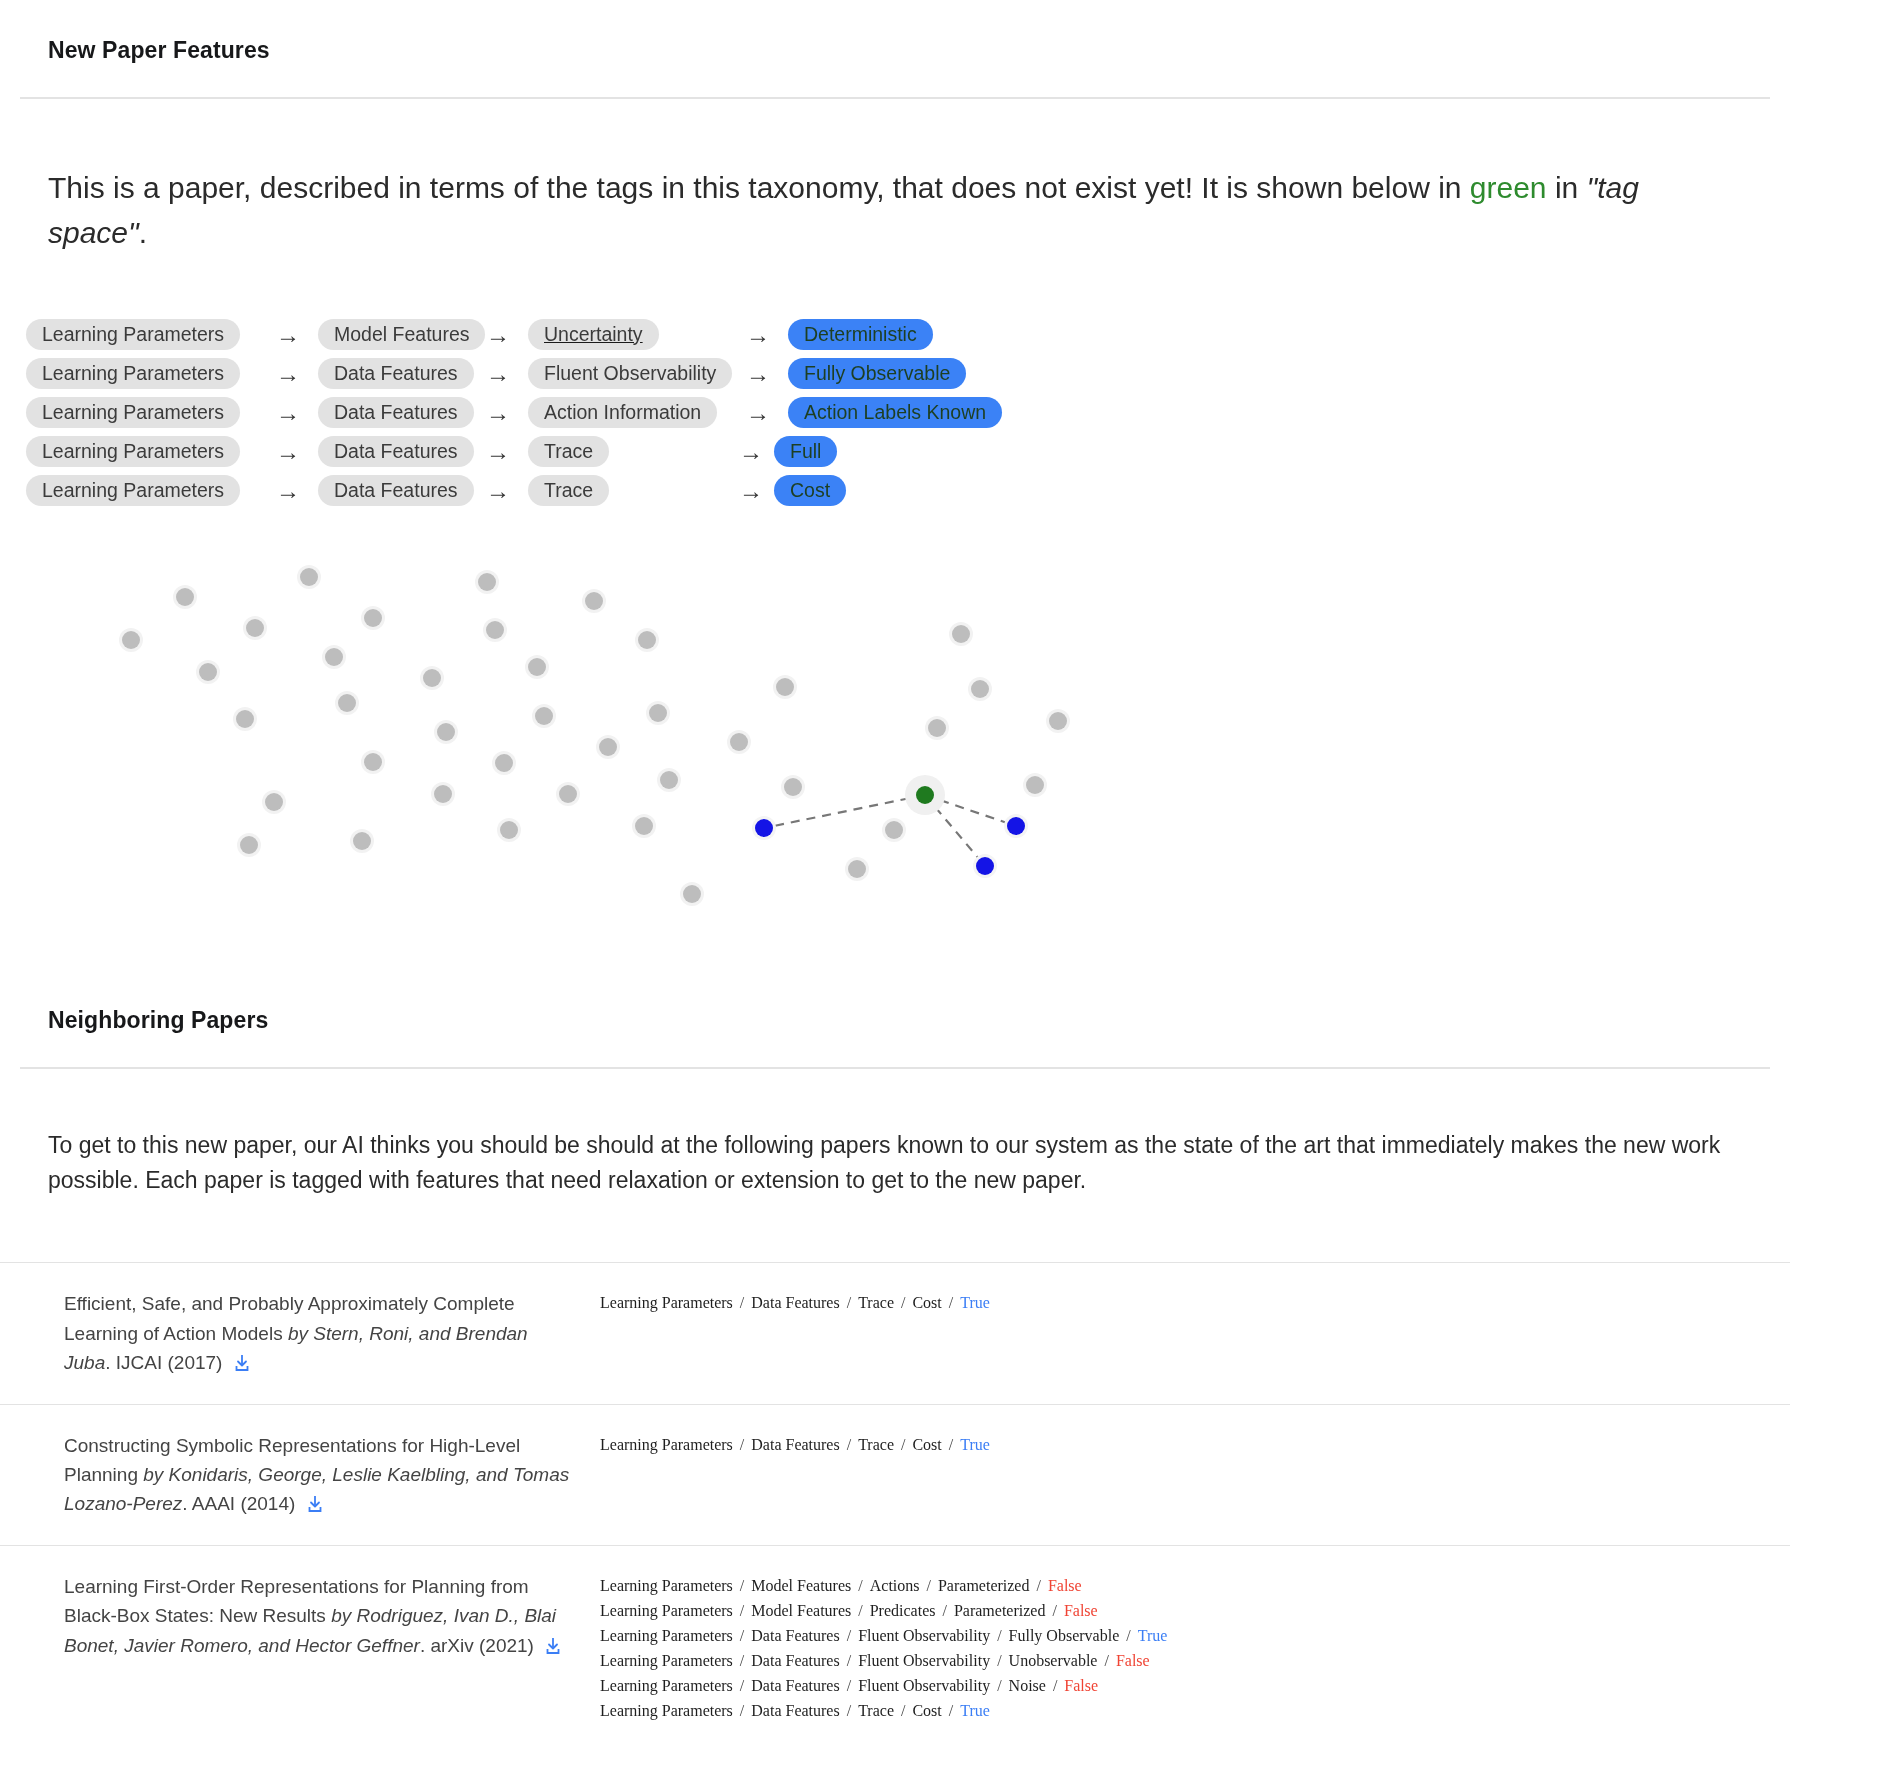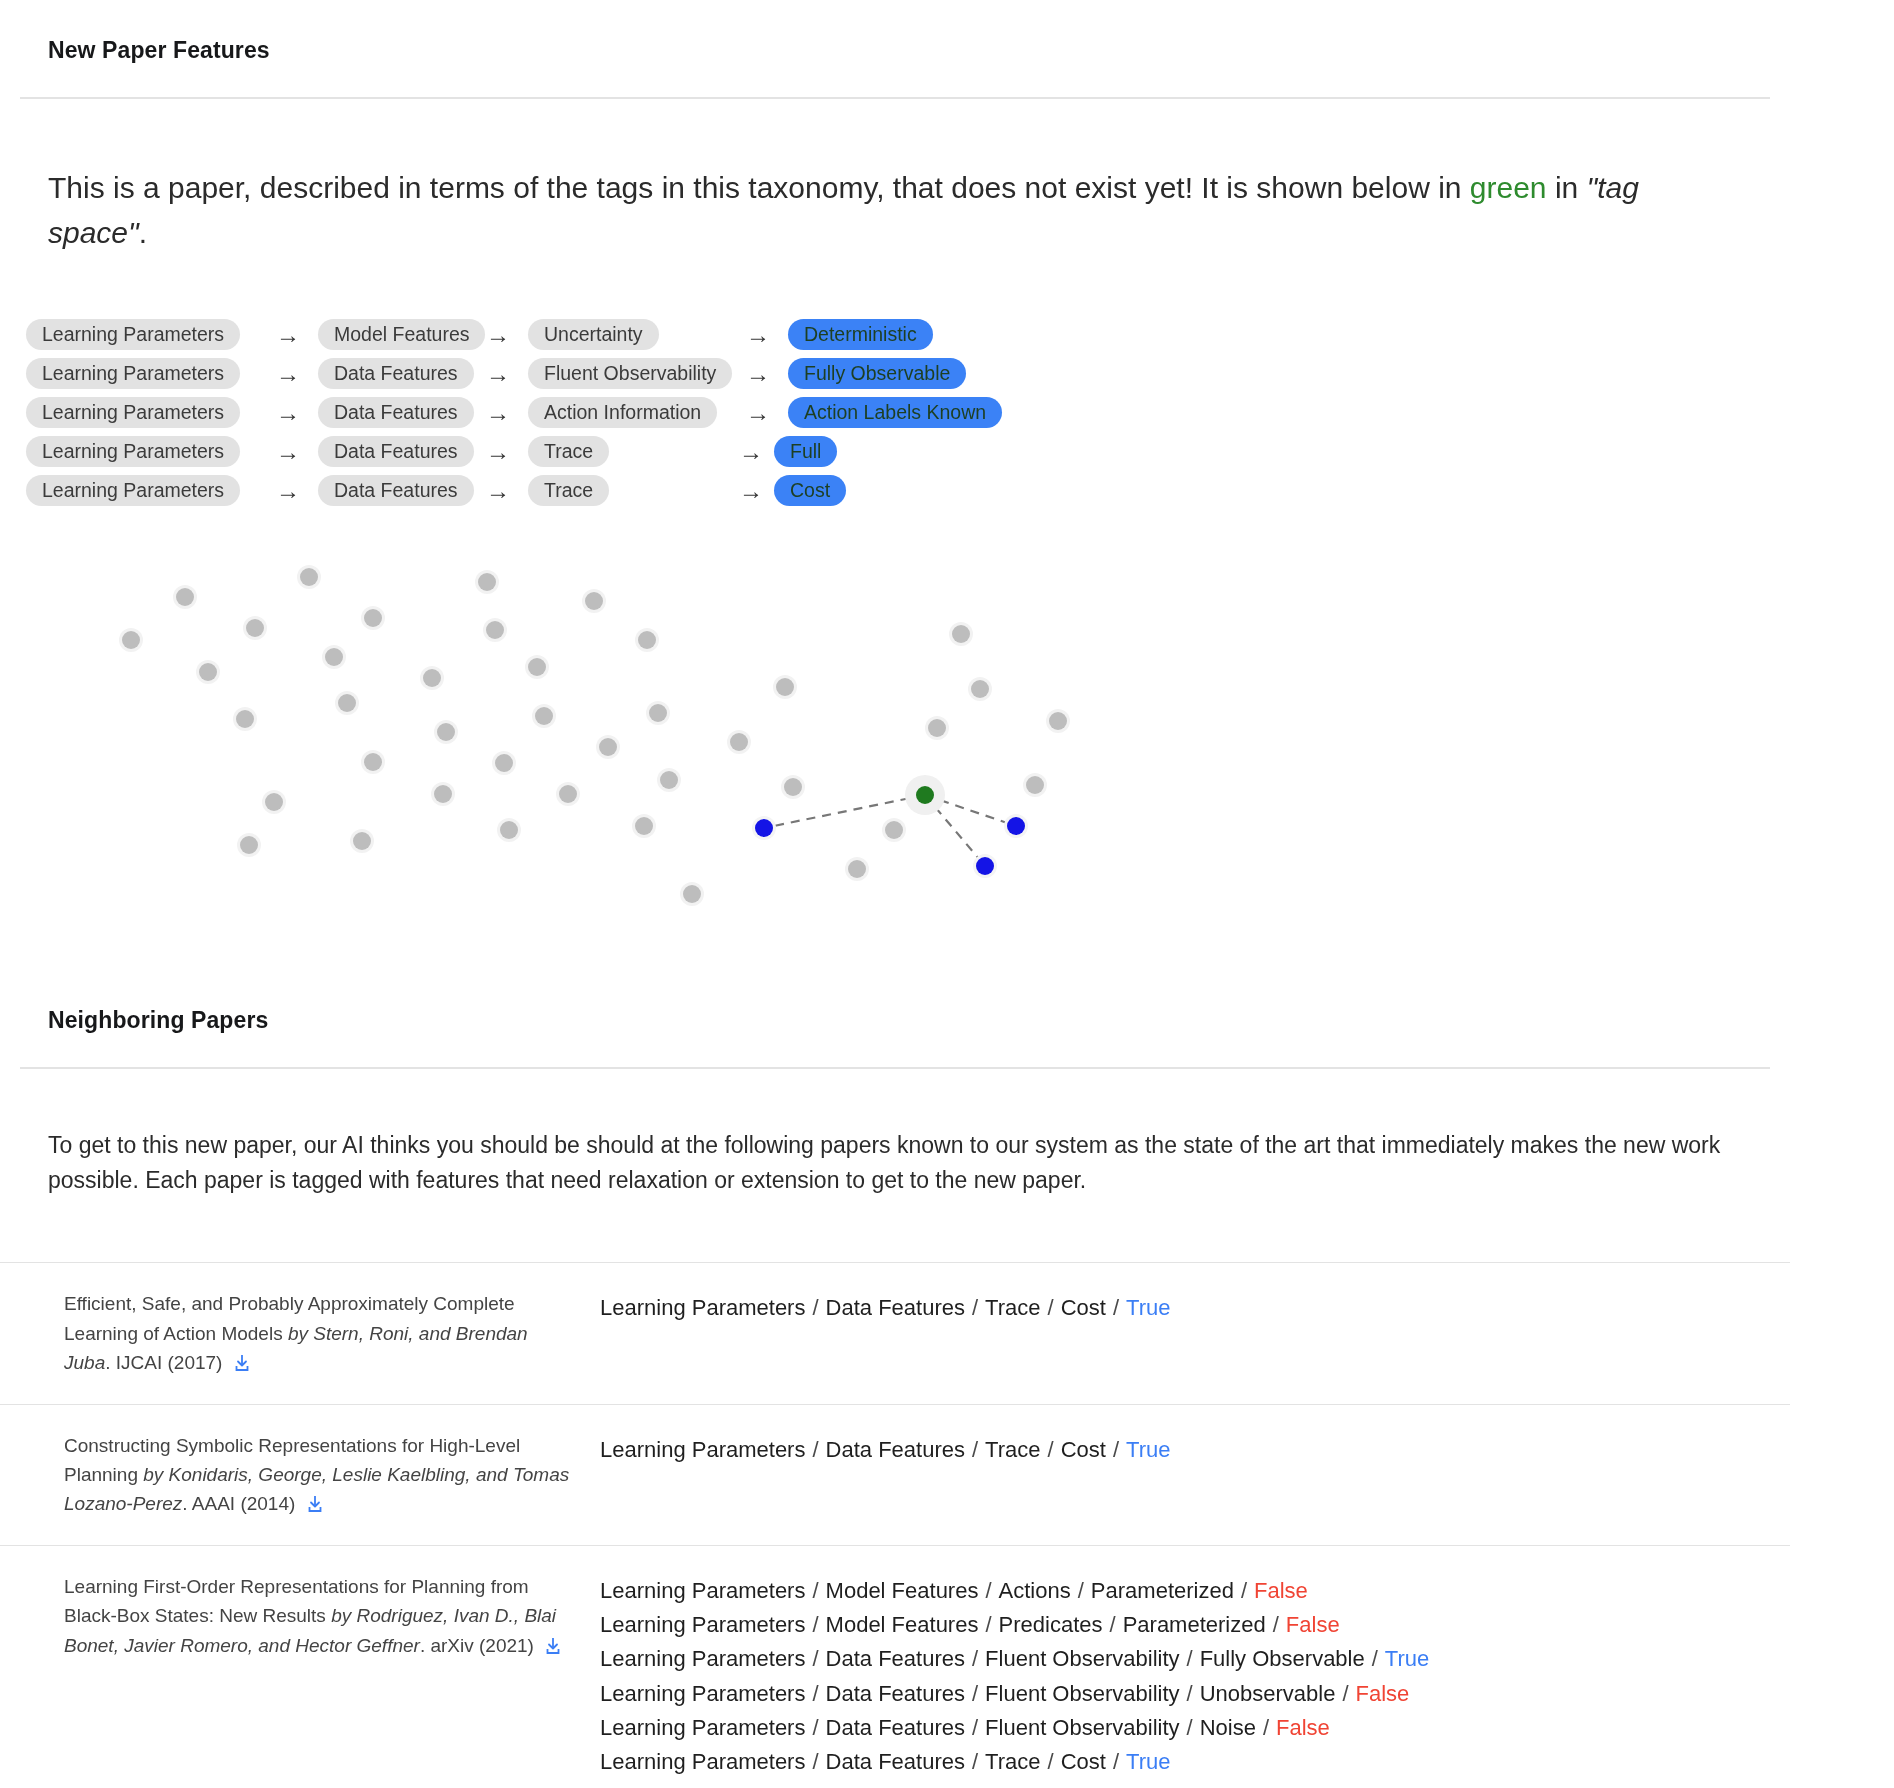--- a/index.html
+++ b/index.html
@@ -115,24 +115,25 @@
   }
   .paper-cite .authors { font-style: italic; }
   .dl-icon {
     display: inline-block;
     vertical-align: -4px;
     margin-left: 4px;
     cursor: pointer;
   }
   .paths { flex: 1 1 auto; padding-top: 2px; }
   .path-line {
-    font-size: 22px;
+    font-size: 16px;
     line-height: 1.56;
     color: #1f1f1f;
     white-space: nowrap;
+    font-family: Liberation Serif, serif;
   }
   .path-line .sep { color: #4a4a4a; padding: 0 7px; }
   .path-line .val-true  { color: #3b7ef5; }
   .path-line .val-false { color: #f04434; }
 </style>
 </head>
 <body>
 
 <div class="page">
 
@@ -146,21 +147,21 @@
   <div class="chains" id="chains">
       <div class="chain-row">
         <div style="width: 232px; display: flex;">
           <span class="pill grey">Learning Parameters</span>
         </div>
         <span class="arrow">→</span>
         <div style="width: 150px; display: flex;">
           <span class="pill grey">Model Features</span>
         </div>
         <span class="arrow">→</span>
-        <div style="width: 200px; display: flex;">
+        <div style="width: 200px; display: flex; text-decoration: underline;">
           <span class="pill grey">Uncertainty</span>
         </div>
         <span class="arrow">→</span>
         <span class="pill green">Deterministic</span>
       </div>
       <div class="chain-row">
         <div style="width: 232px; display: flex;">
           <span class="pill grey">Learning Parameters</span>
         </div>
         <span class="arrow">→</span>

